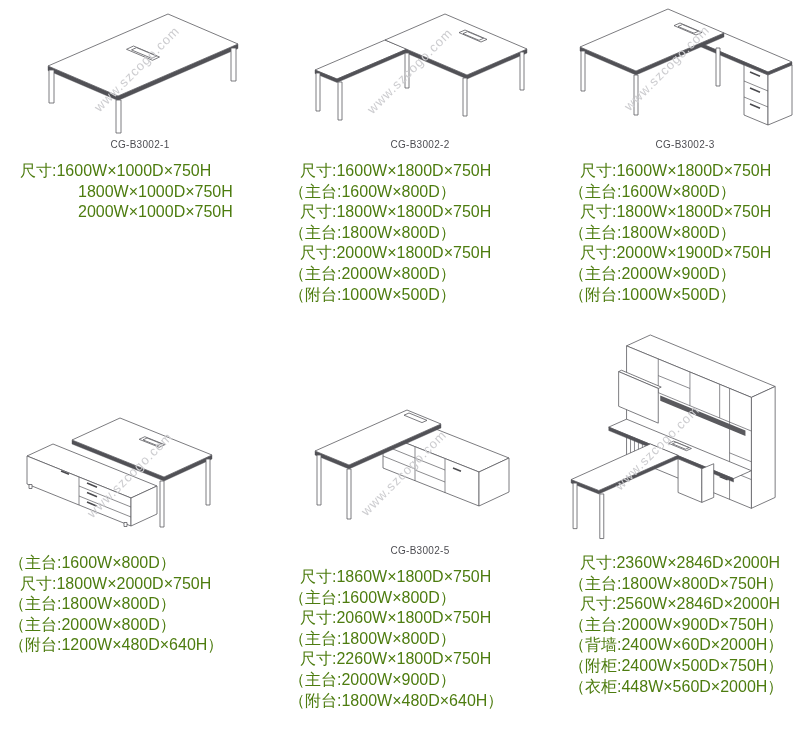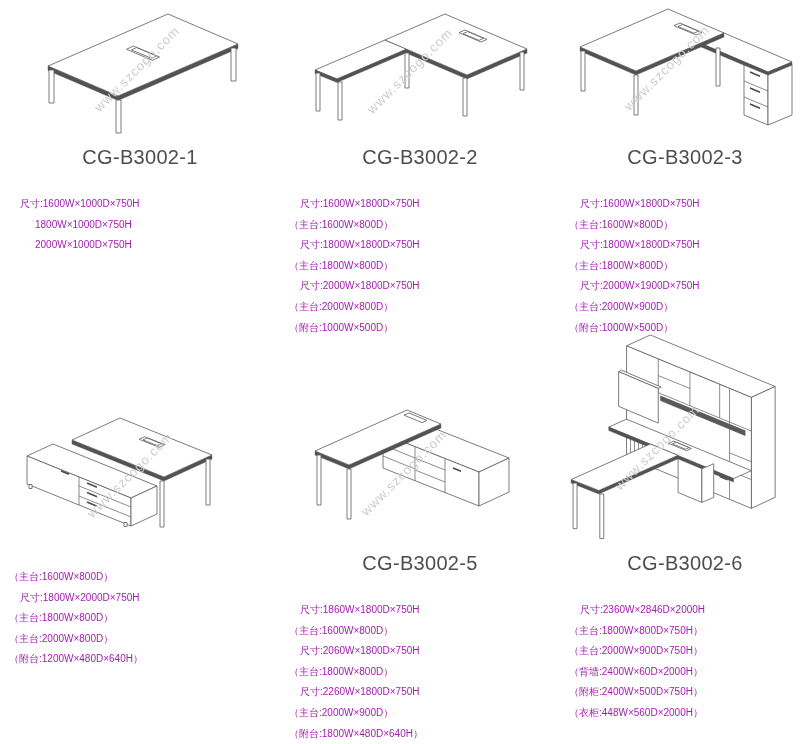--- a/index.html
+++ b/index.html
@@ -9,27 +9,27 @@
     color:#4d4d52;overflow:hidden;
   }
   .grid{display:grid;grid-template-columns:280px 280px 250px;}
   .cell{box-sizing:border-box;}
   .r1{height:332px;}
   .fig{display:flex;align-items:flex-end;justify-content:center;}
   .r1 .fig{height:136px;}
   .r2 .fig{height:210px;}
   svg{display:block;}
   .model{
-    text-align:center;font-size:20px;margin-top:10px;letter-spacing:.3px;
+    text-align:center;font-size:10px;margin-top:3px;letter-spacing:.3px;
     color:#4d4d52;
   }
-  .specs{margin-top:25px;font-size:10px;line-height:20.6px;color:#a21caf;}
+  .specs{margin-top:11px;font-size:16px;line-height:20.6px;color:#4d7c0f;}
   .spec{padding-left:9px;white-space:nowrap;}
   .spec.jc{padding-left:20px;}
-  .spec.ind{padding-left:35px;}
+  .spec.ind{padding-left:78px;}
   .wm{font-size:13px;letter-spacing:1px;fill:#cdcdd0;}
   .lines{stroke:#5a5a5f;stroke-width:0.8;fill:#ffffff;stroke-linejoin:round;}
   .band{fill:#515156;stroke:#515156;stroke-width:0.4;}
   .thin{fill:none;stroke:#5a5a5f;stroke-width:0.7;}
   .handle{stroke:#4a4a4e;stroke-width:1.5;fill:none;}
   .dark{fill:#5a5a5e;stroke:none;}
 </style>
 </head>
 <body>
 
@@ -204,24 +204,24 @@
           <path class="band" d="M10,149 L38,160 L118,124.5 L118,128 L38,163.5 L10,152.5 Z"></path>
           <rect x="12" y="152.5" width="4" height="46"></rect>
           <rect x="39" y="163.5" width="4" height="45"></rect>
           <path d="M90,113 L10,149 L38,160 L118,124.5 Z"></path>
           <path d="M118,128 L142,138 L142,172 L118,162 Z"></path>
           <path d="M142,138 L154,133 L154,167 L142,172 Z"></path>
         </g>
         <text class="wm" text-anchor="middle" transform="translate(100,120) rotate(-45)">www.szcogo.com</text>
       </svg>
     </div>
-    <div class="model">CG-B3002-6</div>
     <div class="specs">
       <div class="spec jc">尺寸:2360W×2846D×2000H</div>
       <div class="spec">（主台:1800W×800D×750H）</div>
+      <div class="spec jc">尺寸:2560W×2846D×2000H</div>
       <div class="spec">（主台:2000W×900D×750H）</div>
       <div class="spec">（背墙:2400W×60D×2000H）</div>
       <div class="spec">（附柜:2400W×500D×750H）</div>
       <div class="spec">（衣柜:448W×560D×2000H）</div>
     </div>
   </section>
 
 </div>
 
 </body></html>

